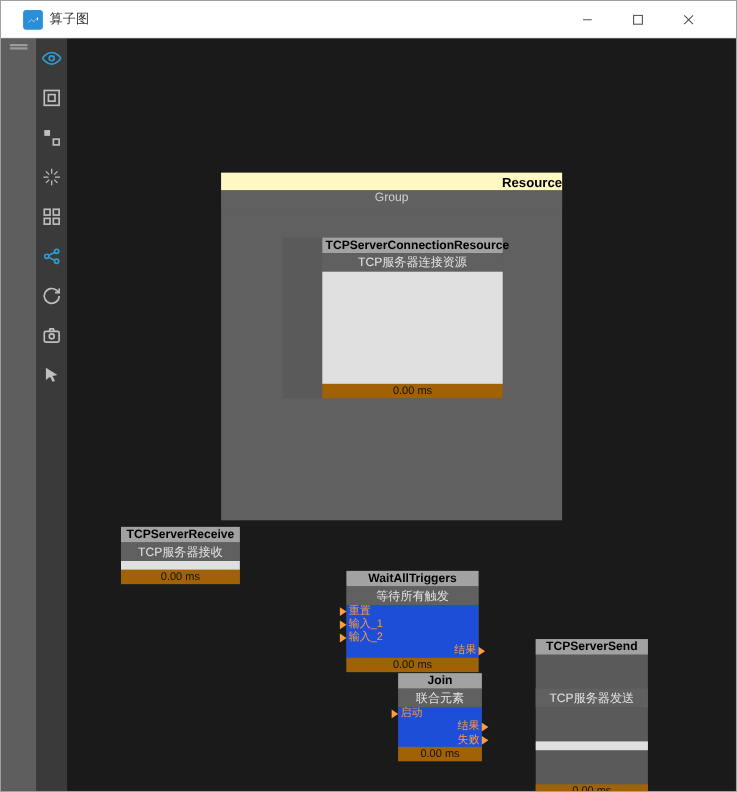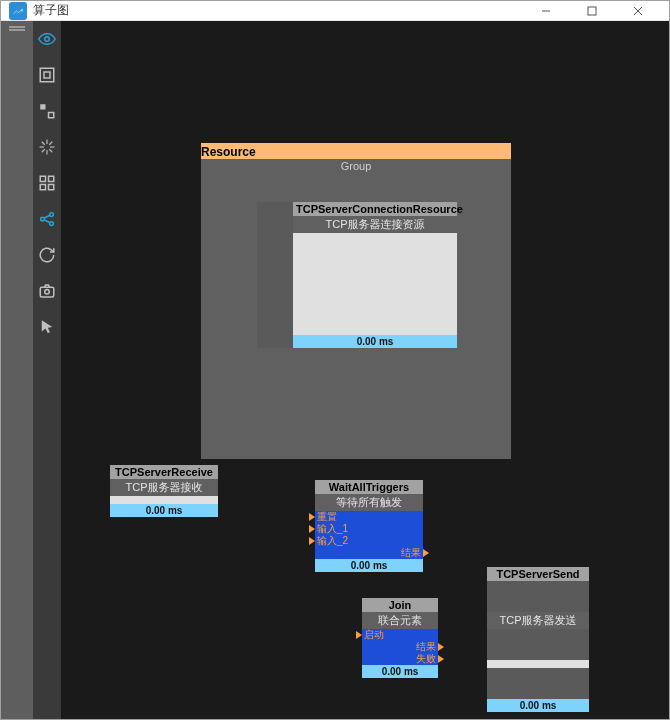--- a/index.html
+++ b/index.html
@@ -1,49 +1,49 @@
 <!DOCTYPE html>
 <html><head>
 <meta charset="utf-8">
 <style>
 * { margin: 0; padding: 0; box-sizing: border-box; }
 body { font-family: "Microsoft YaHei", SimSun, Arial, sans-serif; background: #f0f0f0; overflow: hidden; }
 
 .window { width: 670px; height: 720px; background: #fff; display: flex; flex-direction: column; border: 1px solid #a0a0a0; }
 
-.titlebar { height: 20px; background: #fff; display: flex; align-items: center; padding: 0 8px; border-bottom: 1px solid #e8e8e8; }
+.titlebar { height: 34px; background: #fff; display: flex; align-items: center; padding: 0 20px; border-bottom: 1px solid #e8e8e8; }
 .titlebar .app-icon { width: 18px; height: 18px; background: #2a8fd8; border-radius: 3px; margin-right: 6px; display:flex; align-items:center; justify-content:center; }
 .titlebar .app-icon svg { width: 12px; height: 12px; }
 .titlebar .title { font-size: 12px; color: #333; flex: 1; }
 .win-controls { display: flex; }
 .win-btn { width: 46px; height: 30px; display: flex; align-items: center; justify-content: center; color: #555; }
 
 .body-area { flex: 1; display: flex; background: #3a3a3a; }
 
 .dragbar { width: 32px; background: #5e5e5e; display:flex; align-items:flex-start; justify-content:center; padding-top:4px; }
 .dragbar .grip { width:16px; height:8px; }
 .dragbar .grip::before, .dragbar .grip::after { content:""; display:block; height:2px; background:#9a9a9a; margin:1px 0; }
 
 .toolbar { width: 28px; background: #3a3a3a; display: flex; flex-direction: column; align-items: center; padding-top: 6px; gap: 12px; }
 .tool-btn { width: 24px; height: 24px; display:flex; align-items:center; justify-content:center; color:#bfbfbf; cursor:pointer; }
 .tool-btn.active { color: #2a9fd6; }
 .tool-btn.share { color: #2a9fd6; }
 
 .canvas { flex: 1; background: #1a1a1a; position: relative; overflow: hidden; }
 
 .group-node { position:absolute; background:#606060; }
-.group-header { background:#fdba74; text-align:left; font-weight:bold; font-size:12px; color:#000; padding:2px 0 0 0; }
+.group-header { background:#fef9c3; text-align:right; font-weight:bold; font-size:12px; color:#000; padding:2px 0 0 0; }
 .group-subtitle { background:#606060; text-align:center; font-size:11px; color:#d0d0d0; padding:1px 0 6px 0; }
 
 .node { position:absolute; background:#5a5a5a; display:flex; flex-direction:column; }
 .node-title { background:#a2a2a2; text-align:center; font-weight:bold; font-size:11px; color:#000; padding:1px 3px; white-space:nowrap; }
 .node-sub { background:#606060; text-align:center; font-size:11px; color:#e4e4e4; padding:1px 3px; }
 .node-body { flex:1; background:#e0e0e0; min-height:8px; }
 .node-body.dark { background:#1d4ed8; }
-.node-footer { background:#7dd3fc; text-align:center; font-size:10px; color:#111; padding:1px 0;font-weight:bold; }
+.node-footer { background:#a16207; text-align:center; font-size:10px; color:#111; padding:1px 0; }
 
 .port-row { display:flex; align-items:center; font-size:10px; color:#fd9d3b; padding:0 2px; line-height:12px; position:relative; }
 .port-row.left { justify-content:flex-start; }
 .port-row.right { justify-content:flex-end;margin-left:28px; }
 .port-arrow { width:0; height:0; border-top:4px solid transparent; border-bottom:4px solid transparent; position:absolute; }
 .port-arrow.in { border-left:6px solid #fd9d3b; left:-6px; }
 .port-arrow.out { border-left:6px solid #fd9d3b; right:-6px; }
 
 svg.ico { width:18px; height:18px; }
 </style>
@@ -167,21 +167,21 @@
         <div class="node-footer">0.00 ms</div>
       </div>
 
       <div class="node" style="left:49px; top:444px; width:108px;">
         <div class="node-title">TCPServerReceive</div>
         <div class="node-sub">TCP服务器接收</div>
         <div class="node-body" style="height:6px;"></div>
         <div class="node-footer">0.00 ms</div>
       </div>
 
-      <div class="node" style="left:254px; top:459px; width:108px;justify-content:space-between;">
+      <div class="node" style="left:254px; top:484px; width:120px;justify-content:space-between;">
         <div class="node-title">WaitAllTriggers</div>
         <div class="node-sub">等待所有触发</div>
         <div class="node-body dark">
           <div class="port-row left">
               <span class="port-arrow in"></span>
               <span>重置</span>
             </div>
           <div class="port-row left">
               <span class="port-arrow in"></span>
               <span>输入_1</span>

